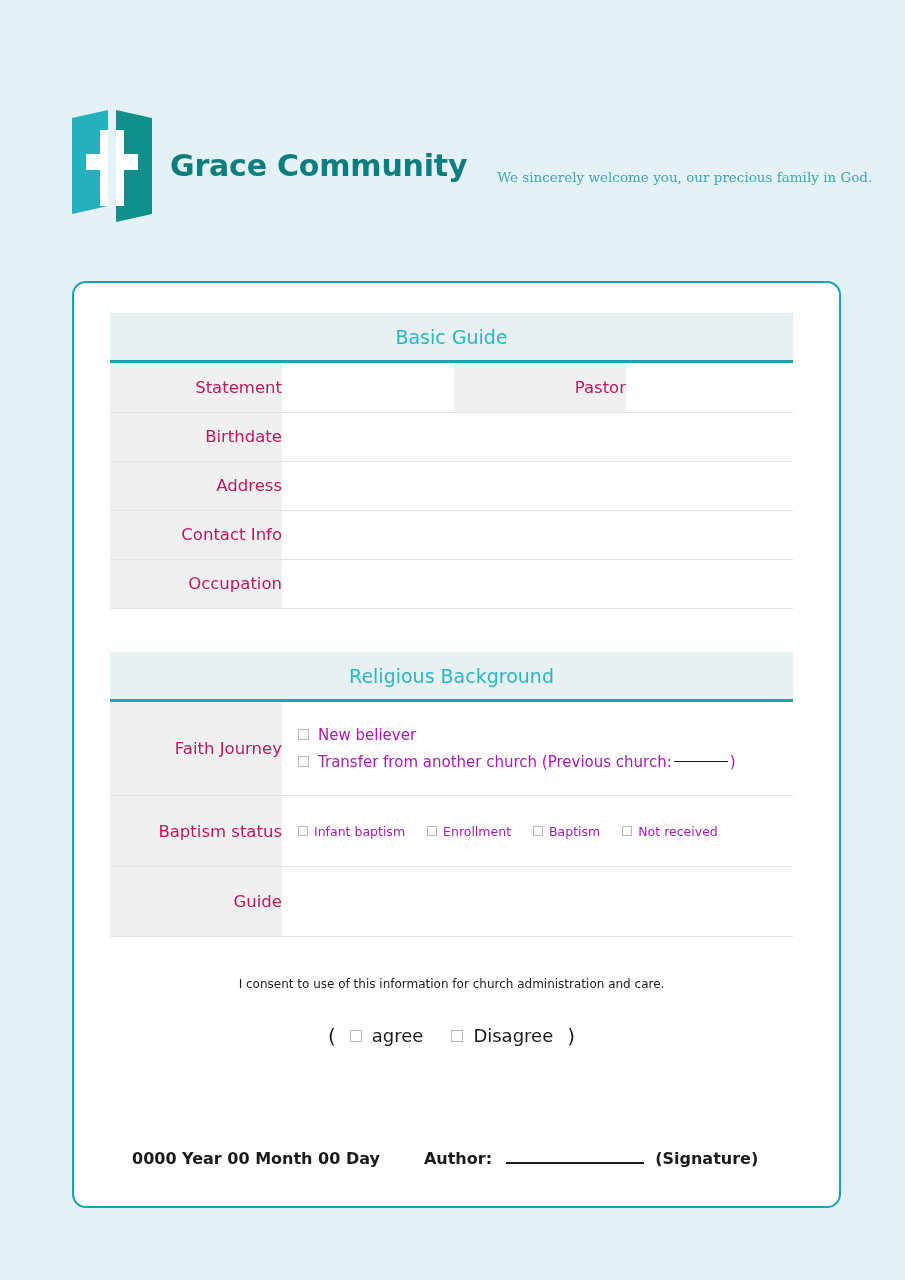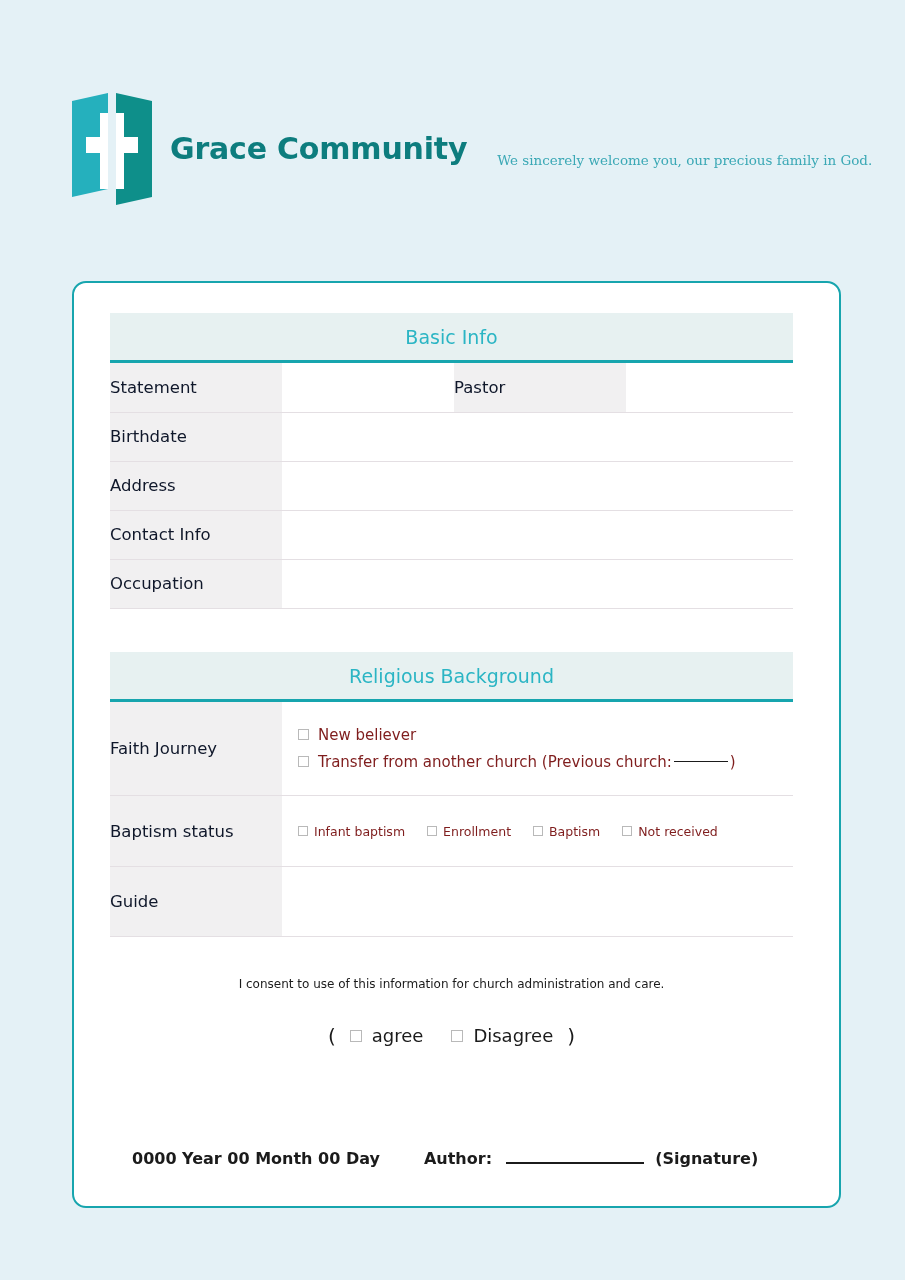--- a/index.html
+++ b/index.html
@@ -14,21 +14,21 @@
     background: #e4f1f6;
     font-family: "DejaVu Sans", "Liberation Sans", sans-serif;
     position: relative;
     overflow: hidden;
   }
 
   
   .header {
     position: absolute;
     left: 72px;
-    top: 90px;
+    top: 107px;
     width: 790px;
     height: 118px;
     display: flex;
     align-items: center;
   }
 
   .logo {
     width: 80px;
     height: 112px;
     flex: 0 0 80px;
@@ -94,23 +94,23 @@
     table-layout: fixed;
   }
 
   .ftable td {
     border-bottom: 1px solid #e4dfe3;
     vertical-align: middle;
   }
 
   .lbl {
     background: #f1f0f1;
-    text-align: left;
+    text-align: right;
     font-size: 16.5px;
-    color: #0f172a;
+    color: #be185d;
     height: 49px;
   }
 
   .val {
     background: #ffffff;
     height: 49px;
   }
 
   .lbl.tall, .val.tall { height: 94px; }
   .lbl.mid, .val.mid { height: 70px; }
@@ -122,21 +122,21 @@
 
   .gap { height: 43px; }
 
   
   .chk-cell { padding: 0 0 0 16px; }
 
   .chk-line {
     display: flex;
     align-items: center;
     font-size: 15px;
-    color: #7f1d1d;
+    color: #a21caf;
     margin: 9px 0;
   }
 
   .chk-line.small { font-size: 12.5px; }
 
   .box {
     display: inline-block;
     width: 11px;
     height: 11px;
     border: 1px solid #b9b9b9;
@@ -233,21 +233,21 @@
   <div class="title-block">
     <div class="doc-title">Grace Community</div>
   </div>
 
   <div class="tagline">We sincerely welcome you, our precious family in God.</div>
 </div>
 
 <div class="card">
   <div class="card-inner">
 
-    <div class="section-title">Basic Info</div>
+    <div class="section-title">Basic Guide</div>
 
     <table class="ftable">
       <colgroup>
         <col class="col-lbl">
           <col class="col-val1">
           <col class="col-lbl2">
           <col class="col-val2">
       </colgroup>
       <tbody>
         <tr>

